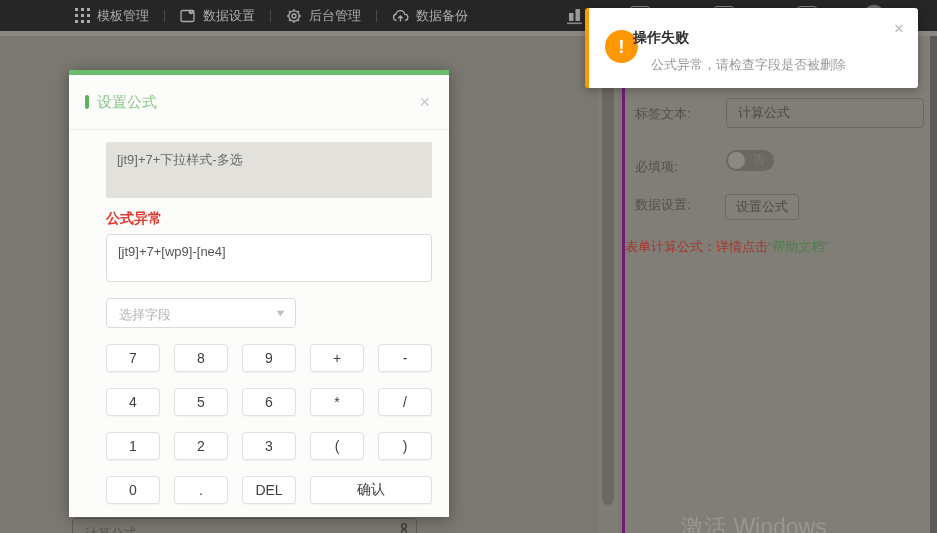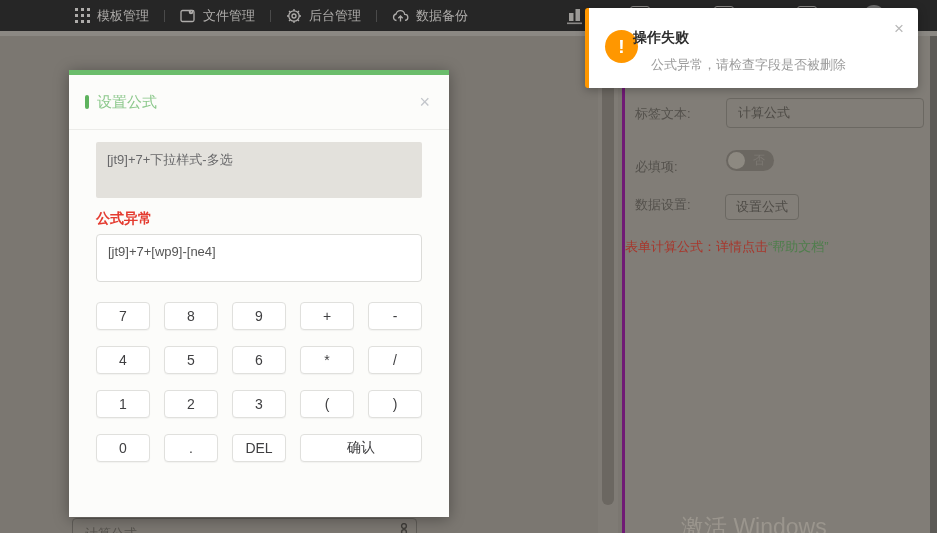--- a/index.html
+++ b/index.html
@@ -50,21 +50,21 @@
   .toast-title{position:absolute;left:44px;top:21px;font-size:14px;font-weight:bold;color:#2e2e2e;}
   .toast-msg{position:absolute;left:62px;top:48px;font-size:13px;color:#9b9b9b;}
   .toast-close{position:absolute;right:14px;top:12px;font-size:17px;color:#b8b8b8;cursor:pointer;line-height:17px;}
   
   .modal{position:absolute;left:69px;top:70px;width:380px;height:447px;background:#fcfcfa;
     border-top:5px solid #6bbd6b;box-shadow:0 2px 14px rgba(0,0,0,.35);z-index:20;box-sizing:border-box;}
   .m-header{position:relative;height:54px;display:flex;align-items:center;padding-left:16px;border-bottom:1px solid #ecece9;}
   .m-accent{width:4px;height:14px;background:#5db25d;border-radius:2px;margin-right:8px;}
   .m-title{font-size:15px;color:#8cc88c;}
   .m-close{position:absolute;right:19px;top:18px;font-size:18px;color:#c3c6cb;cursor:pointer;line-height:18px;}
-  .m-body{padding:12px 27px 0 27px;}
+  .m-body{padding:12px 27px 0 37px;}
   .preview-box{box-sizing:border-box;width:326px;height:56px;background:#e3e1dc;border-radius:2px;
     padding:9px 11px;font-size:13px;color:#68686a;line-height:1.45;overflow:hidden;}
   .error-label{margin:12px 0 6px 0;font-size:14px;font-weight:bold;color:#e43b30;}
   .formula-area{box-sizing:border-box;width:326px;height:48px;background:#fff;border:1px solid #dcdcd9;
     border-radius:4px;padding:8px 11px;font-size:13px;color:#555;font-family:inherit;resize:none;outline:none;line-height:1.4;}
   .field-select{position:relative;margin-top:12px;box-sizing:border-box;width:190px;height:30px;
     border:1px solid #dcdcd9;border-radius:4px;background:#fff;cursor:pointer;}
   .field-select .ph{position:absolute;left:12px;top:7px;font-size:13px;color:#b7b5b1;}
   .field-select .caret{position:absolute;right:10px;top:9px;font-size:9px;color:#c1beba;transform:scaleX(1.4);}
   .keypad{margin-top:16px;display:grid;grid-template-columns:repeat(5,54px);column-gap:14px;row-gap:16px;}
@@ -98,21 +98,21 @@
     </div>
     <div class="nav-sep"></div>
     <div class="nav-item">
       <span class="nav-icon">
         <svg width="16" height="15" viewBox="0 0 16 15" fill="none" stroke="#aeacaa" stroke-width="1.3">
           <rect x="1" y="2.5" width="13" height="11" rx="1.5"></rect>
             <path d="M9 2.5 L12 5.5"></path>
             <circle cx="11" cy="4" r="1.6"></circle>
         </svg>
       </span>
-      <span>文件管理</span>
+      <span>数据设置</span>
     </div>
     <div class="nav-sep"></div>
     <div class="nav-item">
       <span class="nav-icon">
         <svg width="16" height="16" viewBox="0 0 16 16" fill="none" stroke="#aeacaa" stroke-width="1.3">
           <circle cx="8" cy="8" r="5.2"></circle>
             <circle cx="8" cy="8" r="2"></circle>
           <path d="M8 1 v2 M8 13 v2 M1 8 h2 M13 8 h2 M3 3 l1.4 1.4 M11.6 11.6 L13 13 M13 3 l-1.4 1.4 M4.4 11.6 L3 13"></path>
         </svg>
       </span>
@@ -186,20 +186,24 @@
 <div class="modal">
   <div class="m-header">
     <span class="m-accent"></span>
     <span class="m-title">设置公式</span>
     <span class="m-close">×</span>
   </div>
   <div class="m-body">
     <div class="preview-box">[jt9]+7+下拉样式-多选</div>
     <div class="error-label">公式异常</div>
     <textarea class="formula-area" spellcheck="false" style="">[jt9]+7+[wp9]-[ne4]</textarea>
+    <div class="field-select">
+      <span class="ph">选择字段</span>
+      <span class="caret">▼</span>
+    </div>
     <div class="keypad">
       <button class="key">7</button>
       <button class="key">8</button>
       <button class="key">9</button>
       <button class="key">+</button>
       <button class="key">-</button>
       <button class="key">4</button>
       <button class="key">5</button>
       <button class="key">6</button>
       <button class="key">*</button>

